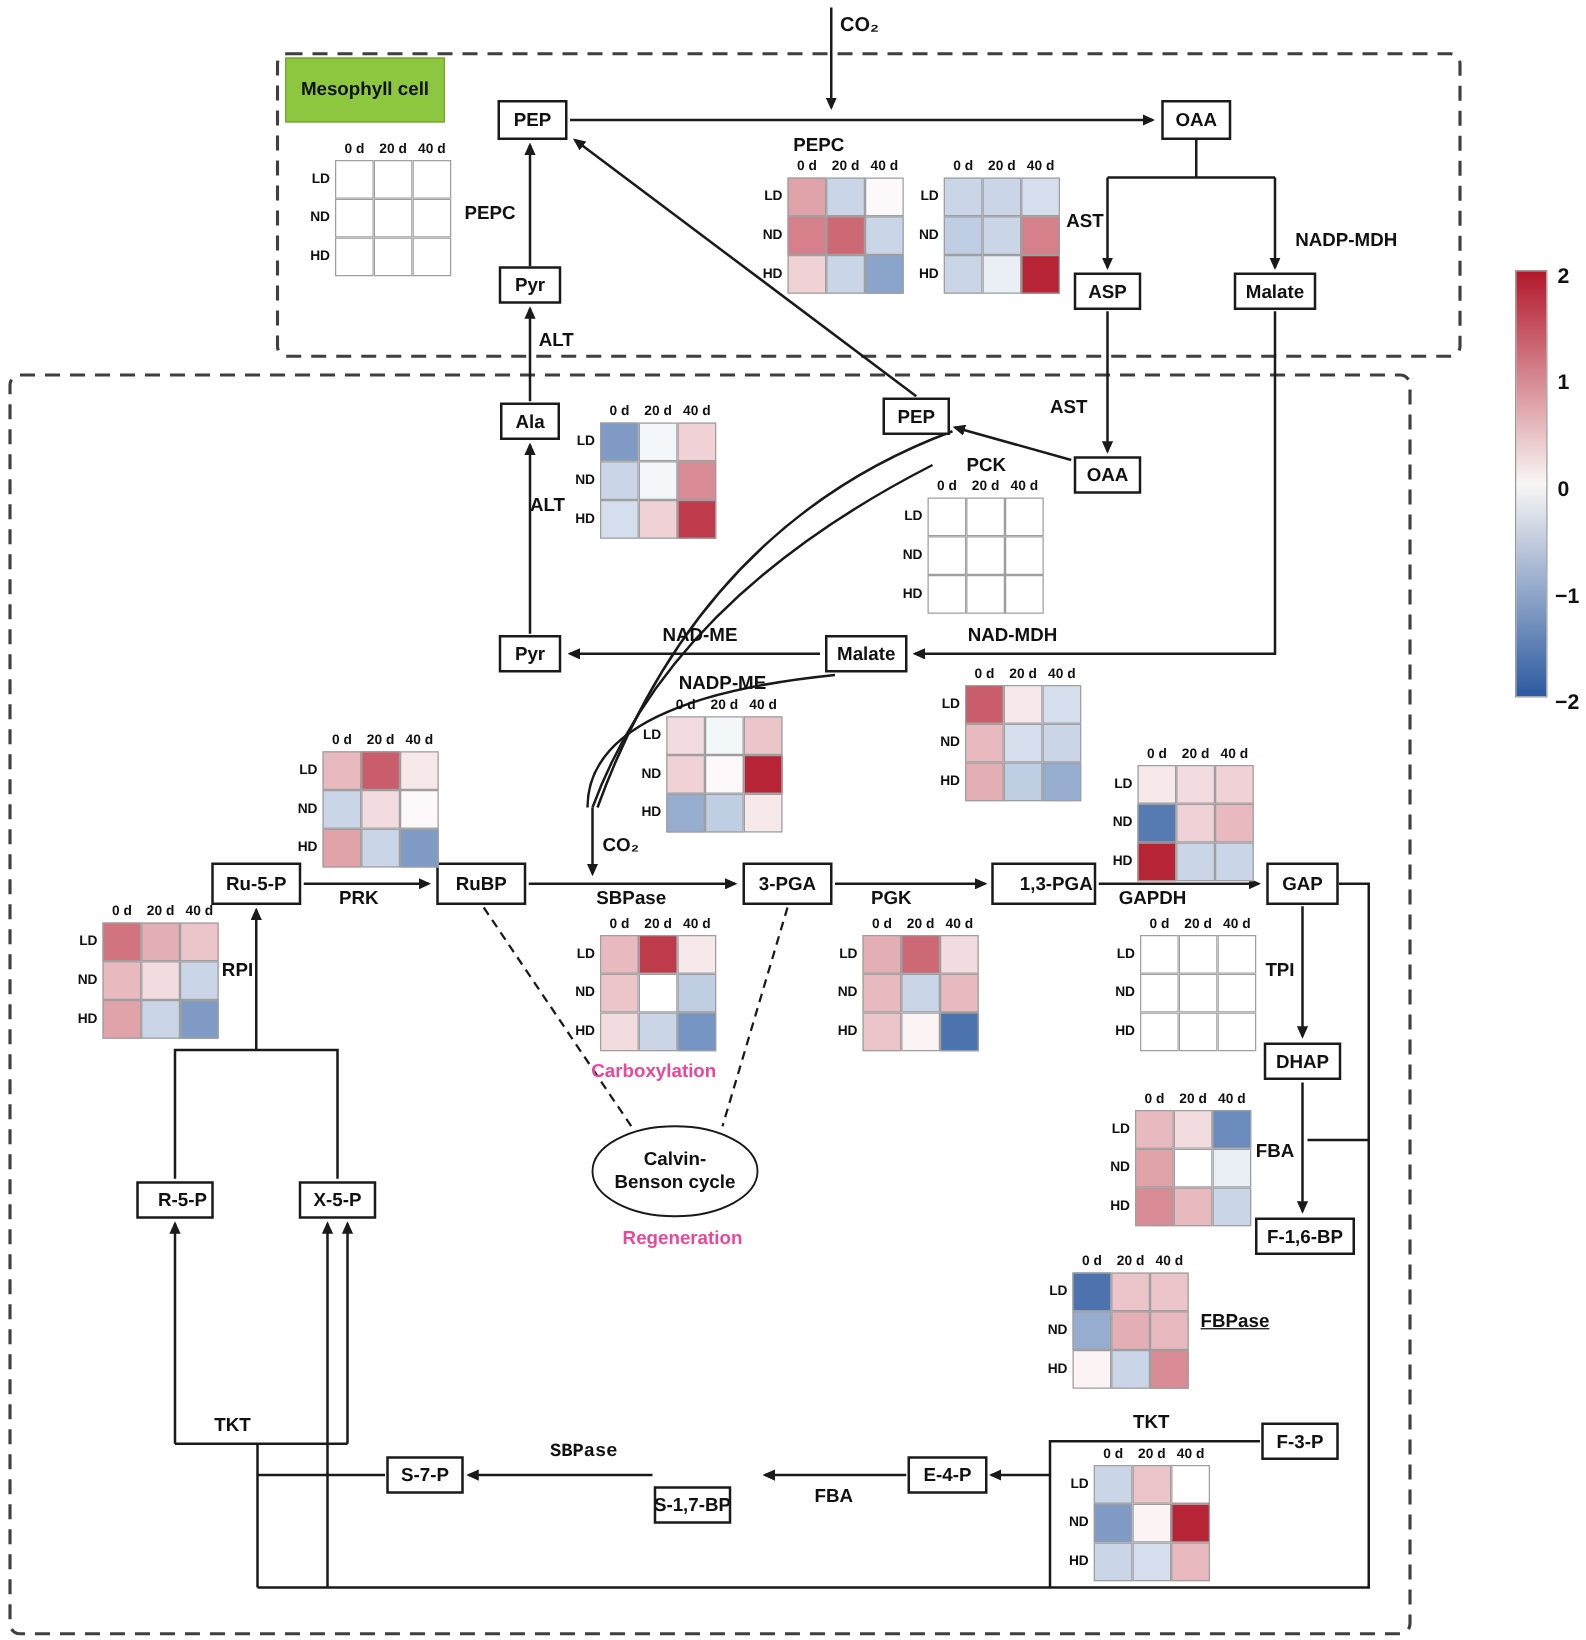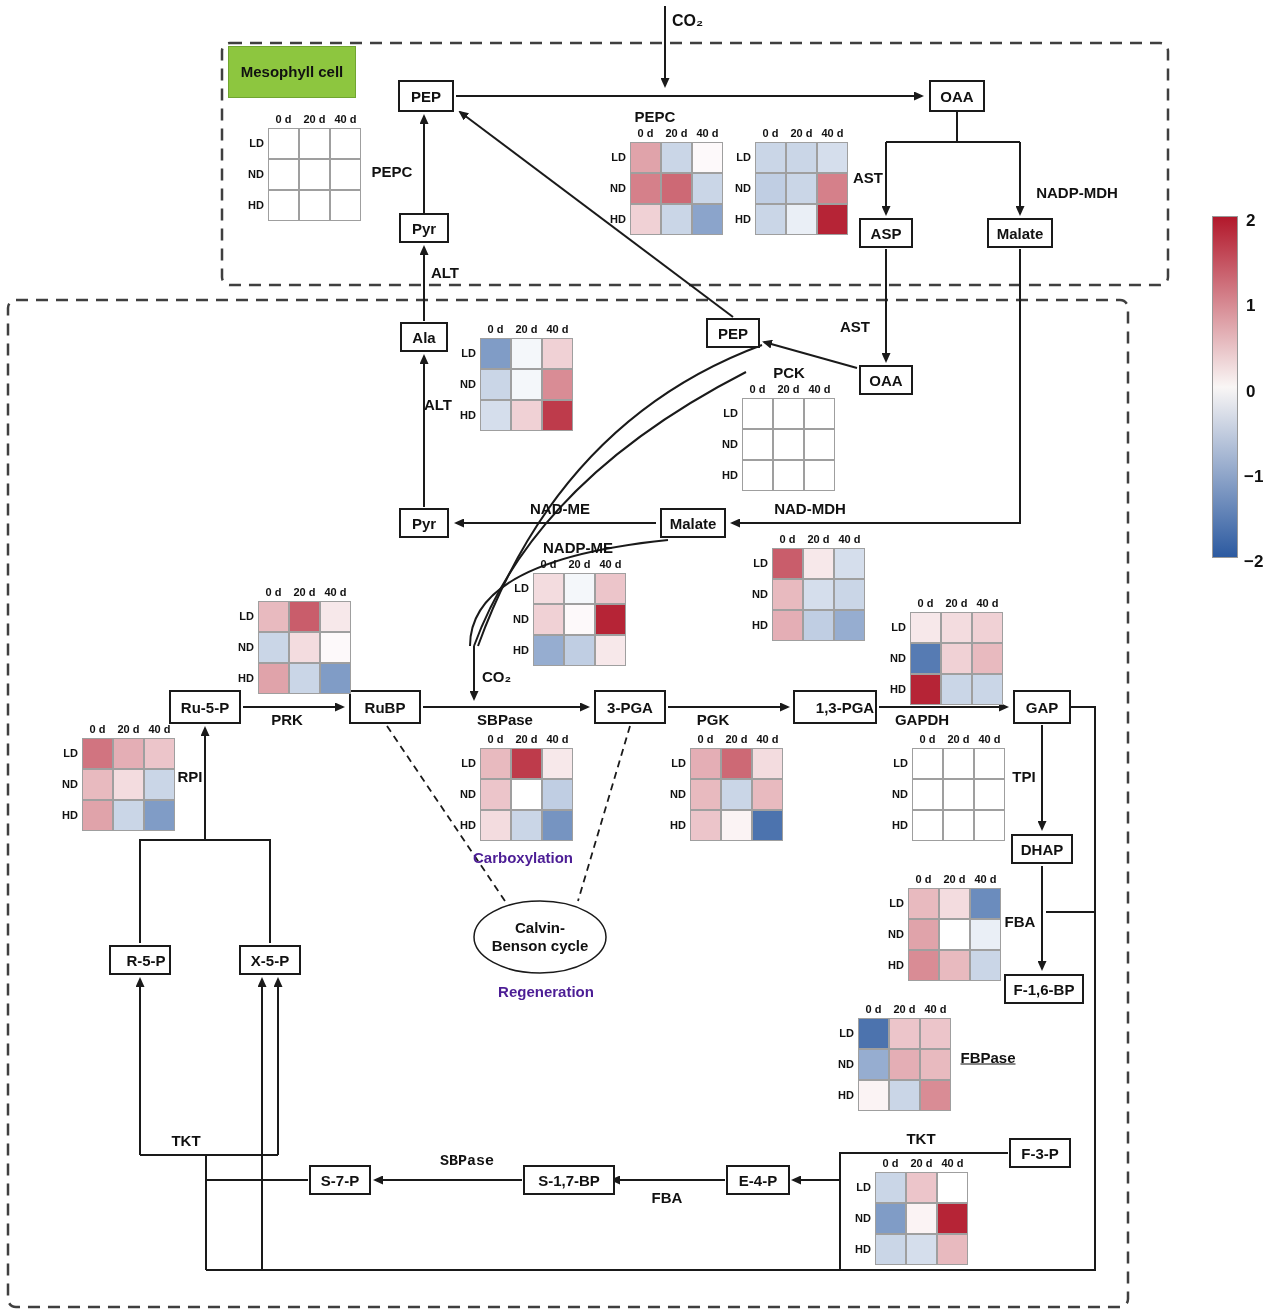--- a/index.html
+++ b/index.html
@@ -3,21 +3,21 @@
 <meta charset="utf-8">
 <style>
   *{box-sizing:border-box;}
   body{margin:0;background:#ffffff;font-family:"Liberation Sans",sans-serif;}
   #stage{position:relative;width:1269px;height:1312px;background:#fff;overflow:hidden;}
   svg.layer{position:absolute;left:0;top:0;pointer-events:none;}
   .box{position:absolute;display:flex;align-items:center;justify-content:center;background:#fff;
        border:2px solid #1a1a1a;font-weight:bold;font-size:15px;color:#111;white-space:nowrap;z-index:3;}
   .lbl{position:absolute;transform:translate(-50%,-50%);font-weight:bold;font-size:15px;color:#111;
        white-space:nowrap;z-index:3;}
-  .lbl.red{color:#4c1d95;}
+  .lbl.red{color:#ec4899;}
   .co2{position:absolute;font-weight:bold;font-size:15px;color:#111;white-space:nowrap;z-index:3;}
   .greenbox{position:absolute;background:#8dc63f;border:1px solid #70a531;display:flex;align-items:center;
        justify-content:center;text-align:center;font-weight:bold;font-size:15px;color:#111;line-height:1.2;z-index:4;}
   .heatmap{position:absolute;display:grid;grid-template-columns:30px repeat(3,31px);
        grid-template-rows:17px repeat(3,31px);z-index:3;}
   .hm-col-label{font-size:11px;font-weight:bold;text-align:center;line-height:17px;color:#111;white-space:nowrap;}
   .hm-row-label{font-size:11px;font-weight:bold;text-align:right;padding-right:4px;line-height:31px;color:#111;}
   .hm-cell{border:1px solid #9f9f9f;}
   .calvin{position:absolute;transform:translate(-50%,-50%);text-align:center;font-weight:bold;
        font-size:15px;color:#111;line-height:1.2;z-index:3;}
@@ -113,21 +113,21 @@
   <div class="box" style="left:349px;top:690px;width:72px;height:34px;">RuBP</div>
   <div class="box" style="left:594px;top:690px;width:72px;height:34px;">3-PGA</div>
   <div class="box" style="left:793px;top:690px;width:84px;height:34px;padding-left:20px;">1,3-PGA</div>
   <div class="box" style="left:1013px;top:690px;width:58px;height:34px;">GAP</div>
   <div class="box" style="left:1011px;top:834px;width:62px;height:30px;">DHAP</div>
   <div class="box" style="left:1004px;top:974px;width:80px;height:30px;">F-1,6-BP</div>
   <div class="box" style="left:1009px;top:1138px;width:62px;height:30px;">F-3-P</div>
   <div class="box" style="left:109px;top:945px;width:62px;height:30px;padding-left:12px;">R-5-P</div>
   <div class="box" style="left:239px;top:945px;width:62px;height:30px;">X-5-P</div>
   <div class="box" style="left:309px;top:1165px;width:62px;height:30px;">S-7-P</div>
-  <div class="box" style="left:523px;top:1165px;width:92px;height:30px;">S-1,7-BP</div>
+  <div class="box" style="left:523px;top:1189px;width:62px;height:30px;">S-1,7-BP</div>
   <div class="box" style="left:726px;top:1165px;width:64px;height:30px;">E-4-P</div>
 
   <div class="lbl" style="left:392px;top:171px;">PEPC</div>
   <div class="lbl" style="left:655px;top:116px;text-align:right;">PEPC</div>
   <div class="lbl" style="left:868px;top:177px;">AST</div>
   <div class="lbl" style="left:1077px;top:192px;">NADP-MDH</div>
   <div class="lbl" style="left:445px;top:272px;">ALT</div>
   <div class="lbl" style="left:438px;top:404px;">ALT</div>
   <div class="lbl" style="left:855px;top:326px;">AST</div>
   <div class="lbl" style="left:789px;top:372px;">PCK</div>

